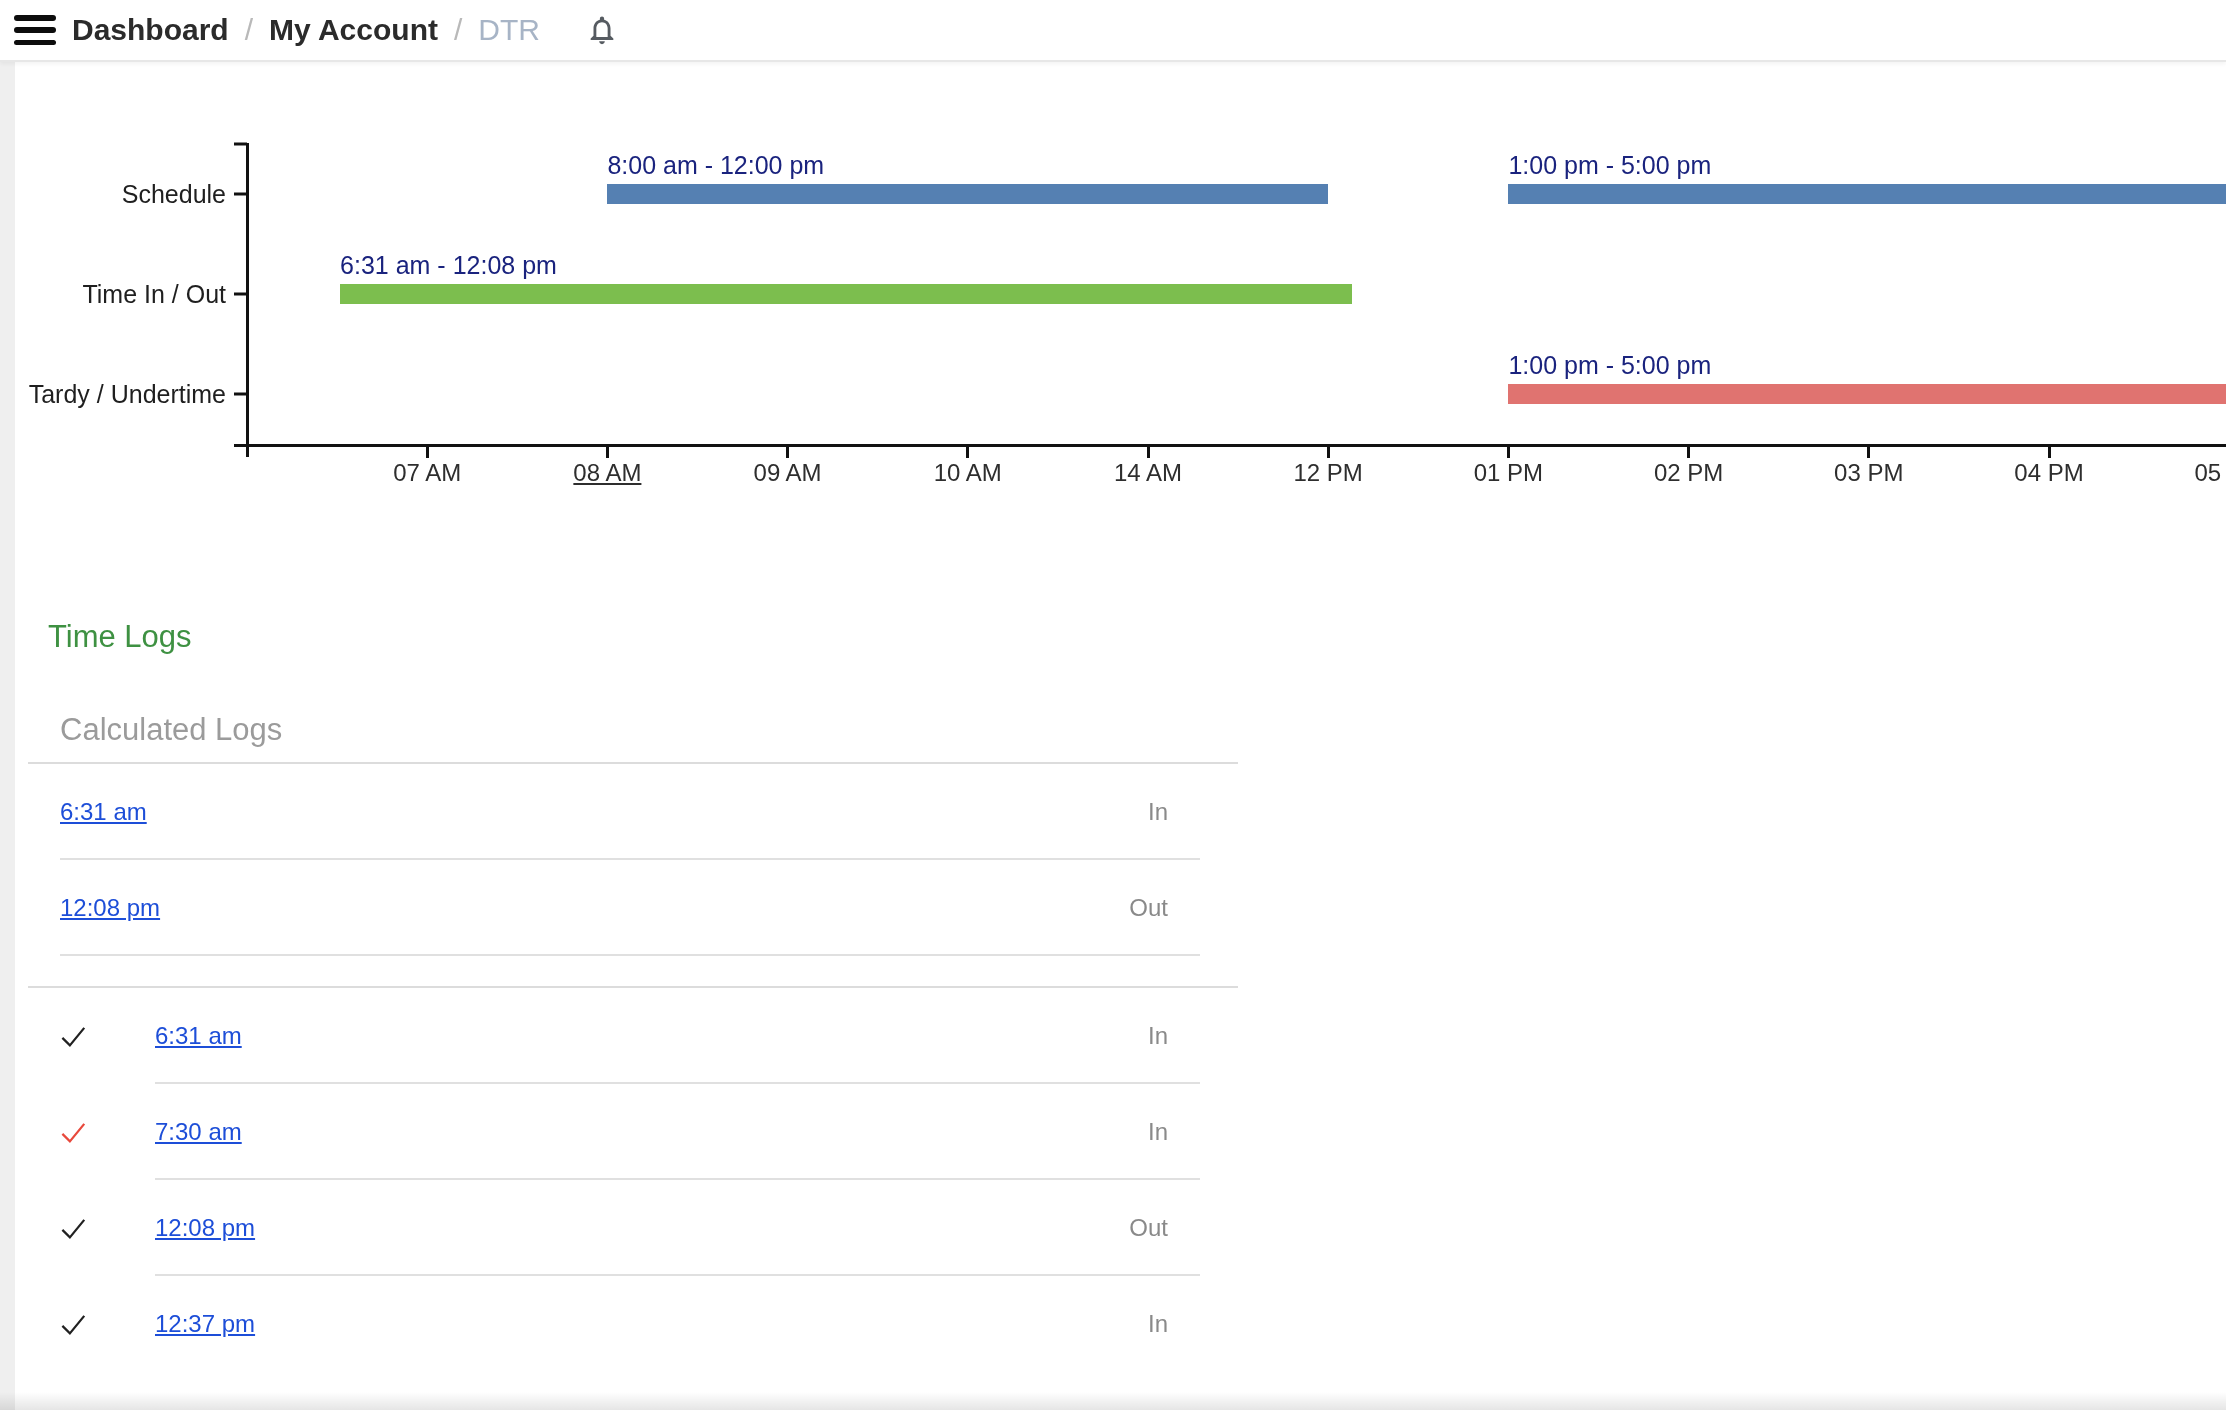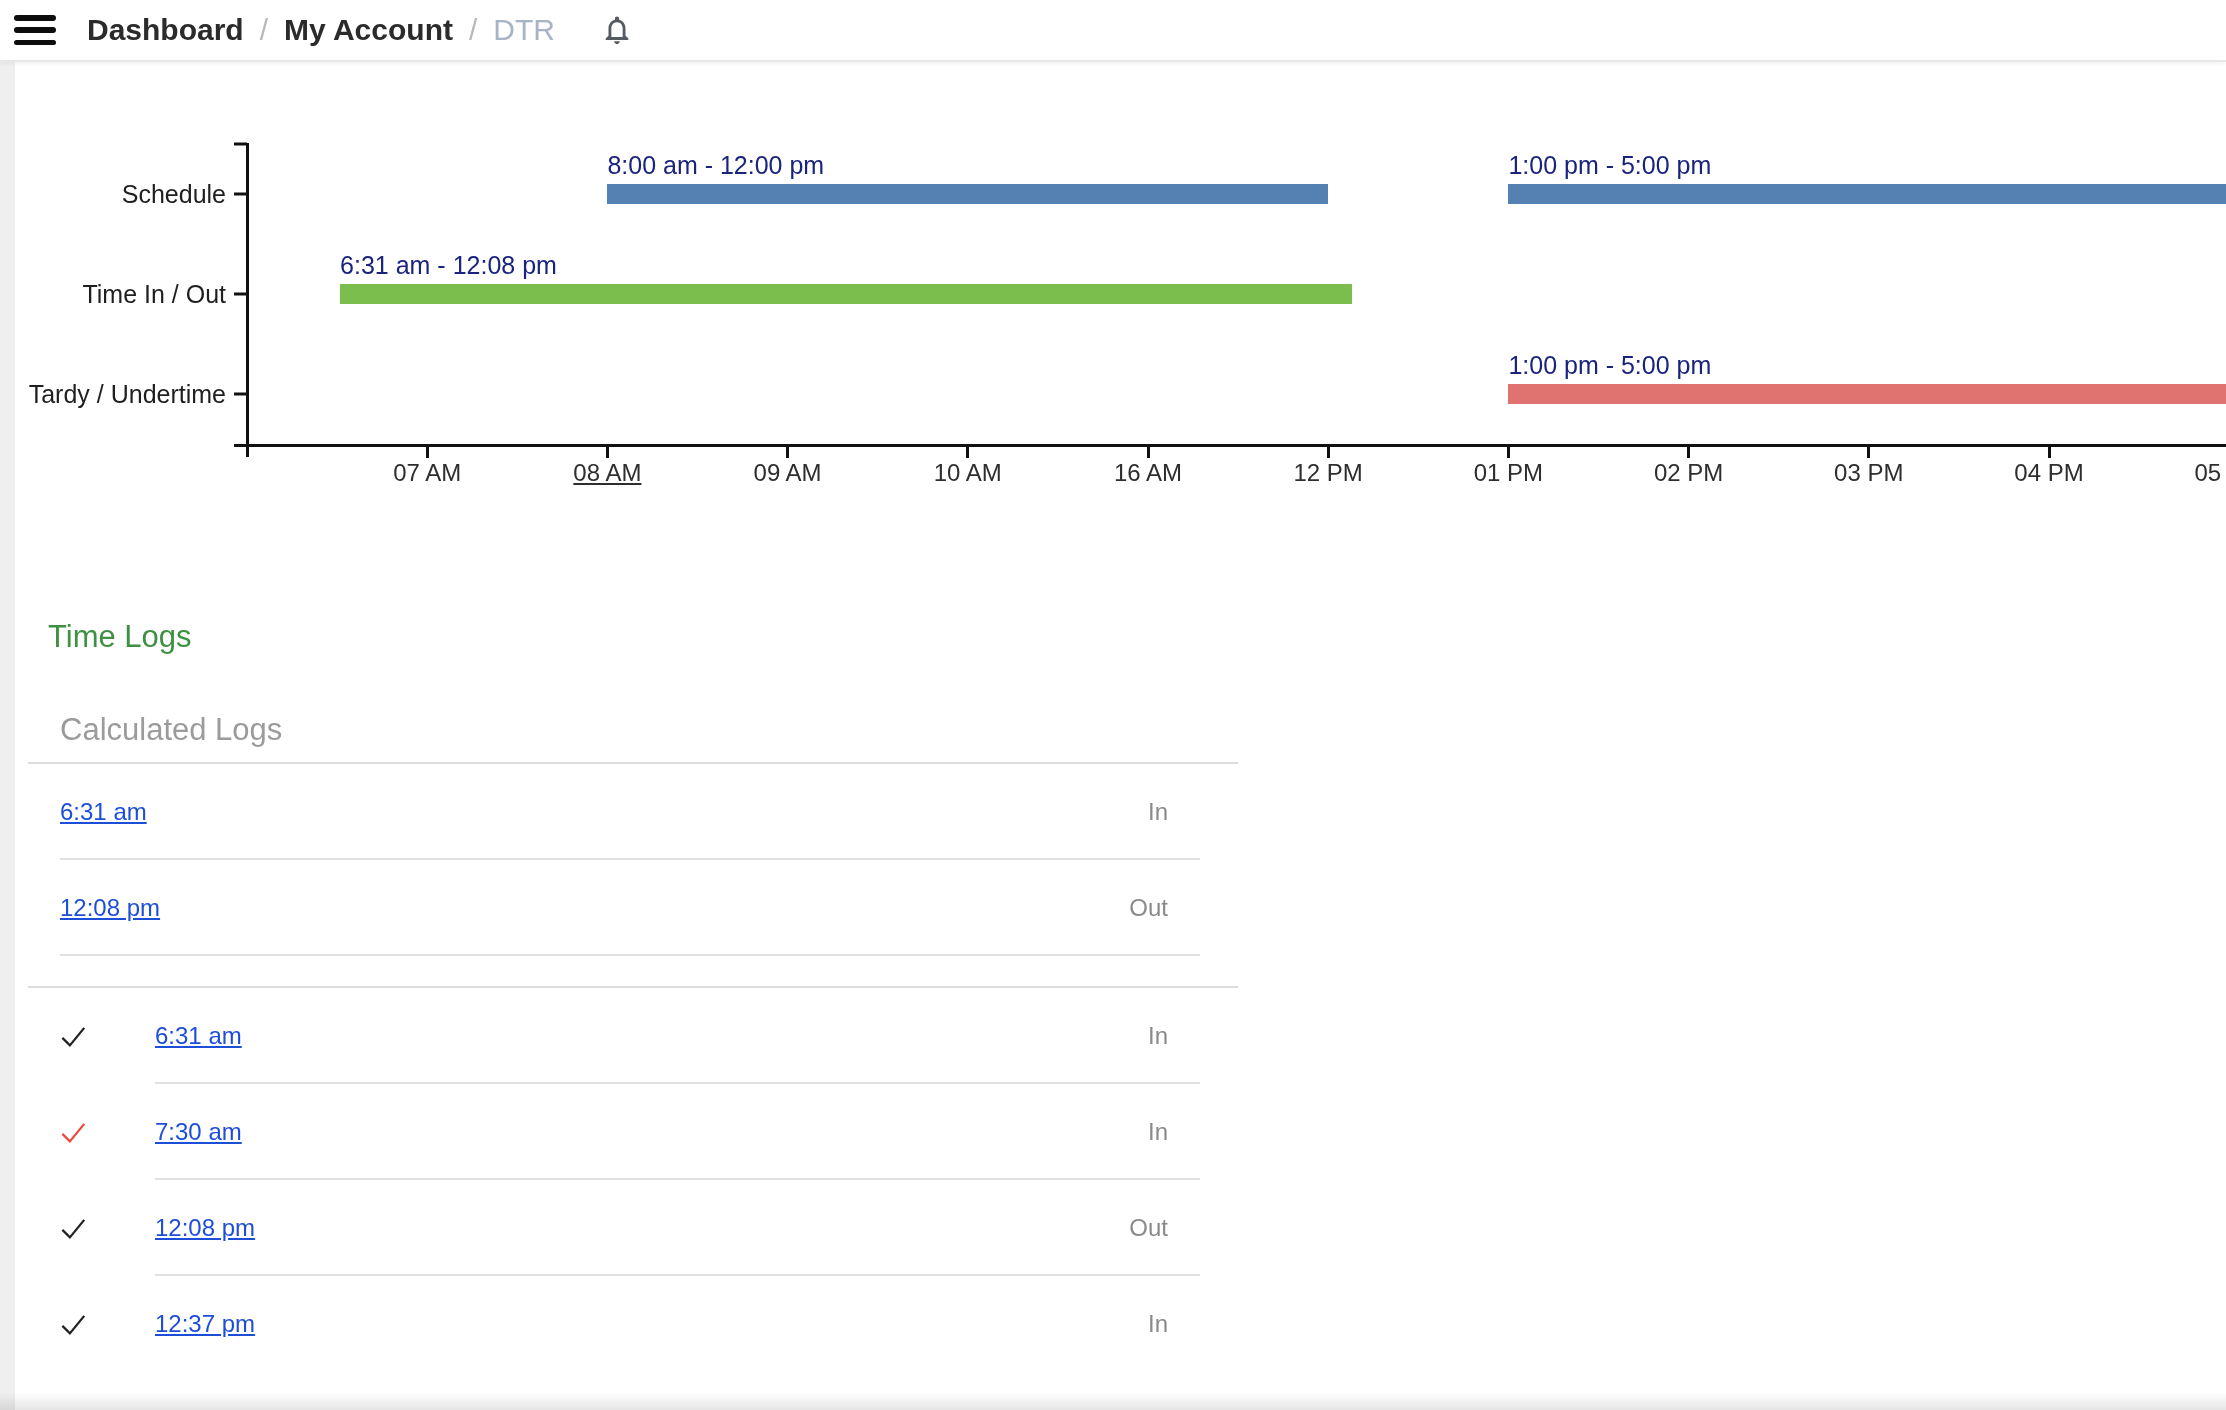--- a/index.html
+++ b/index.html
@@ -5,21 +5,21 @@
   html,body{margin:0;padding:0;}
   body{font-family:"Liberation Sans", sans-serif; background:#efefef;}
   #stage{position:relative;width:2226px;height:1410px;overflow:hidden;background:#efefef;}
 
   
   .topbar{position:absolute;left:0;top:0;width:2226px;height:62px;background:#ffffff;
           display:flex;align-items:center;box-sizing:border-box;padding:0 28px 0 14px;
           border-bottom:2px solid #e7e7e7; box-shadow:0 2px 4px rgba(0,0,0,.05); z-index:5;}
   .menu-btn{width:42px;height:30px;display:flex;flex-direction:column;justify-content:space-between;cursor:pointer;}
   .menu-btn i{display:block;height:5.5px;background:#0d0d0d;border-radius:3px;}
-  .breadcrumb{margin-left:31px;font-size:30px;color:#212121;display:flex;align-items:flex-start;white-space:nowrap;}
+  .breadcrumb{margin-left:16px;font-size:30px;color:#212121;display:flex;align-items:flex-start;white-space:nowrap;}
   .bc-item{font-weight:700;color:#2b2b2b;}
   .bc-item.muted{font-weight:400;color:#a7b4c6;}
   .bc-sep{margin:0 16px;color:#b9b9b9;font-weight:400;}
   .user{margin-left:auto;display:flex;align-items:center;font-size:30px;white-space:nowrap;cursor:pointer;}
   .user .uname{font-weight:700;}
   .user .pipe{margin:0 12px;color:#8f979e;font-weight:400;}
   .user .org{font-weight:700;color:#4d5359;}
   .bell{margin-left:44px;width:36px;height:36px;display:flex;align-items:center;justify-content:center;cursor:pointer;}
 
   
@@ -98,21 +98,21 @@
         <div class="cat-label" style="top: 317px;">Tardy / Undertime</div>
         <i class="tickmark" style="left: 425.7px;"></i>
         <div class="tick-label" style="left: 427.2px;">07 AM</div>
         <i class="tickmark" style="left: 605.9px;"></i>
         <div class="tick-label" style="left: 607.4px; text-decoration: underline;">08 AM</div>
         <i class="tickmark" style="left: 786.1px;"></i>
         <div class="tick-label" style="left: 787.6px;">09 AM</div>
         <i class="tickmark" style="left: 966.3px;"></i>
         <div class="tick-label" style="left: 967.8px;">10 AM</div>
         <i class="tickmark" style="left: 1146.5px;"></i>
-        <div class="tick-label" style="left: 1148px;">16 AM</div>
+        <div class="tick-label" style="left: 1148px;">14 AM</div>
         <i class="tickmark" style="left: 1326.7px;"></i>
         <div class="tick-label" style="left: 1328.2px;">12 PM</div>
         <i class="tickmark" style="left: 1506.9px;"></i>
         <div class="tick-label" style="left: 1508.4px;">01 PM</div>
         <i class="tickmark" style="left: 1687.1px;"></i>
         <div class="tick-label" style="left: 1688.6px;">02 PM</div>
         <i class="tickmark" style="left: 1867.3px;"></i>
         <div class="tick-label" style="left: 1868.8px;">03 PM</div>
         <i class="tickmark" style="left: 2047.5px;"></i>
         <div class="tick-label" style="left: 2049px;">04 PM</div>

